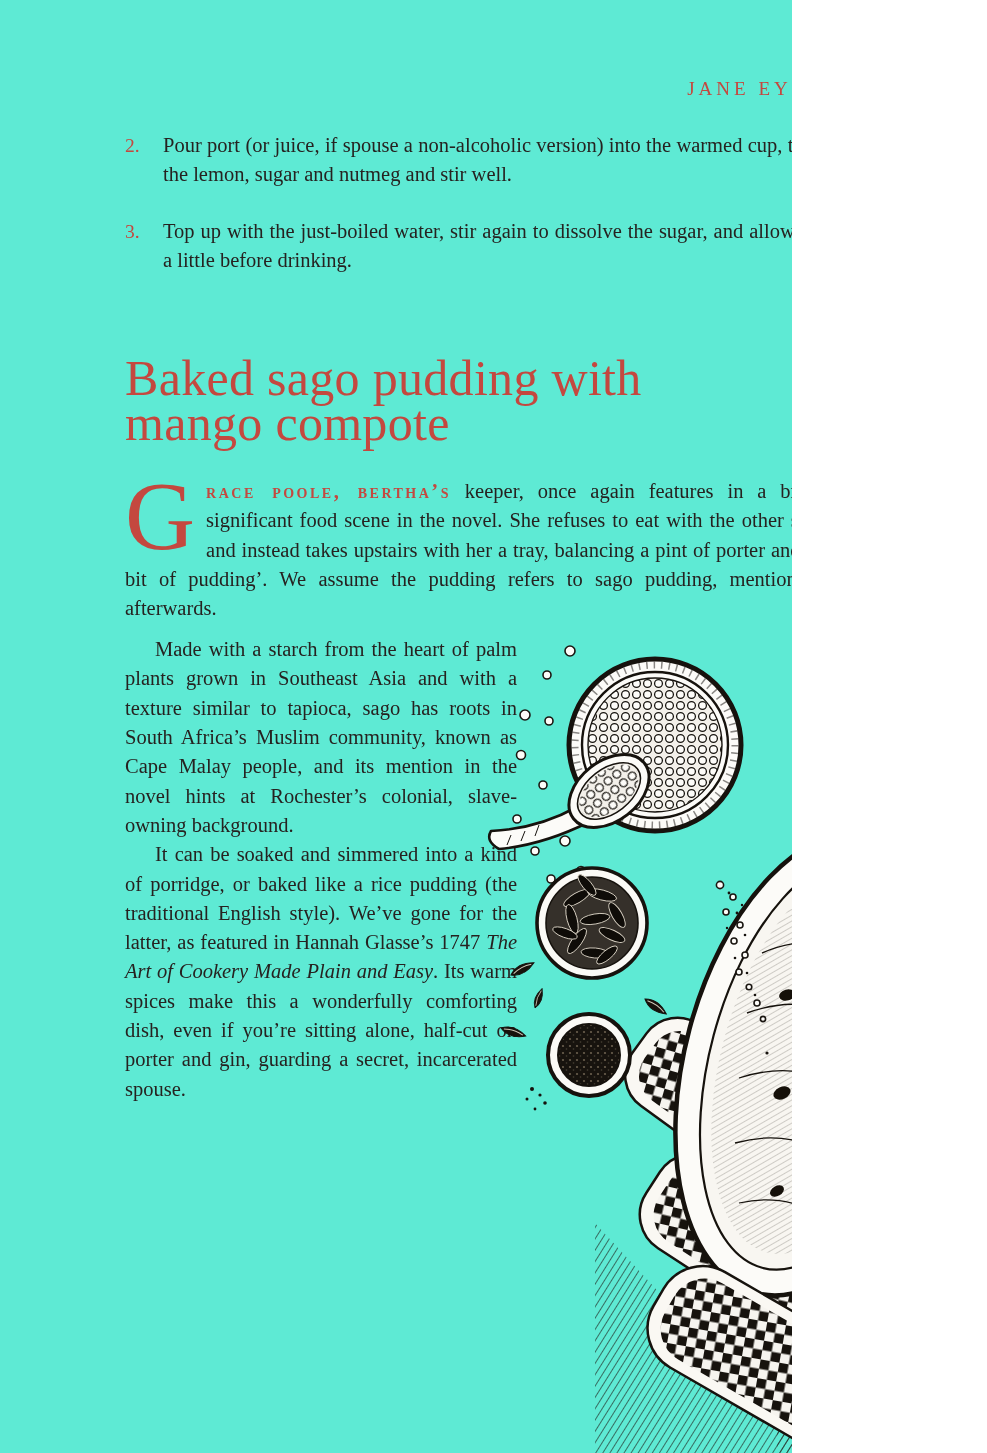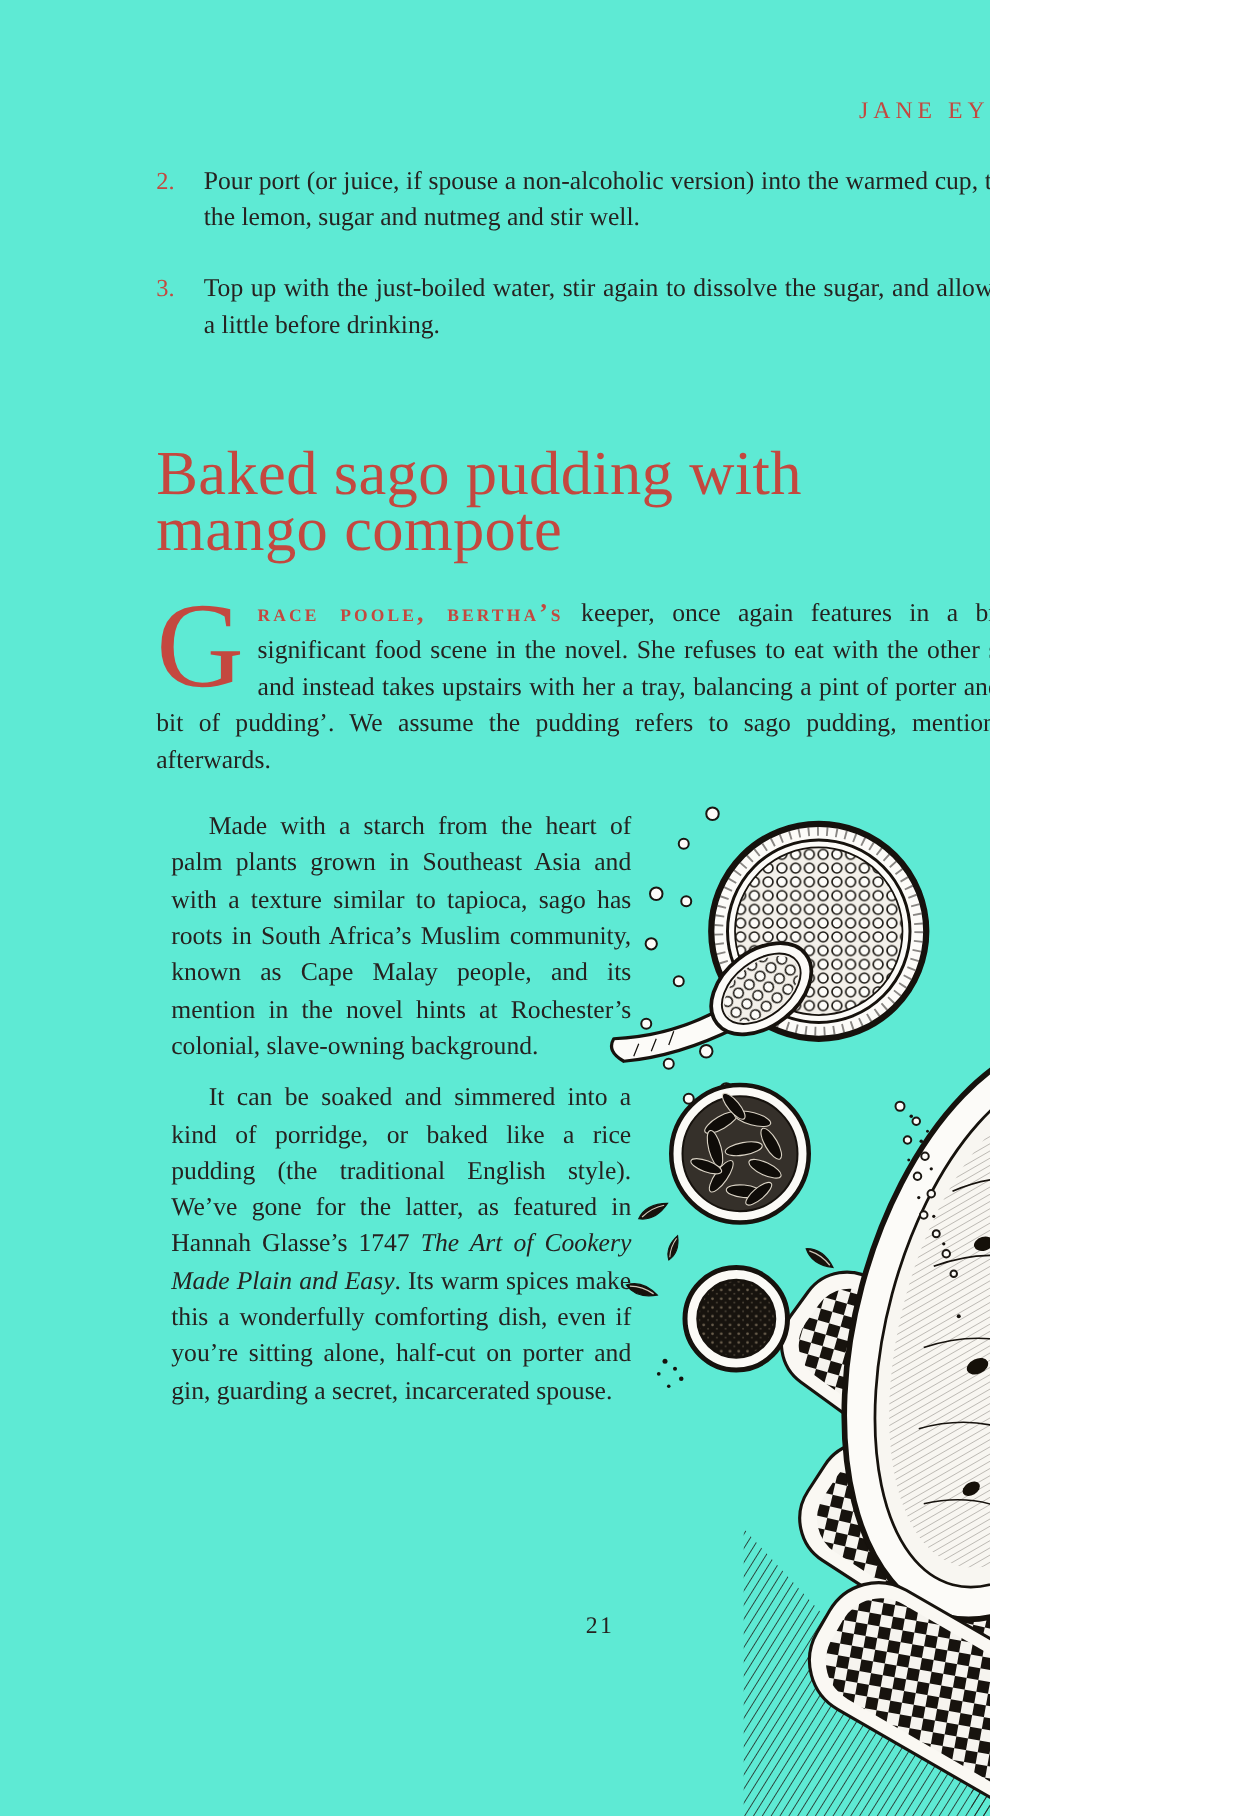--- a/index.html
+++ b/index.html
@@ -30,21 +30,21 @@
     float:left;color:#c4483f;font-size:97px;line-height:72px;
     margin:4px 11px 0 0;
   }
   .smallcaps{
     font-variant:small-caps;letter-spacing:2.5px;color:#c4483f;font-weight:bold;
   }
   .column{
     position:absolute;top:635px;left:125px;width:392px;
     font-size:20.5px;line-height:1.43;text-align:justify;
   }
-  .column p{margin:12px;text-indent:30px;}
+  .column p{margin:0;text-indent:30px;}
   .italic{font-style:italic;}
   .page-number{
     position:absolute;top:1290px;left:125px;width:710px;
     text-align:center;font-size:19px;letter-spacing:2px;
   }
   .illustration{
     position:absolute;left:477px;top:623px;width:510px;height:830px;
   }
 </style>
 </head>
@@ -70,21 +70,20 @@
     <div>mango compote</div>
   </div>
 
   <p class="intro"><span class="dropcap">G</span><span class="smallcaps">race poole, bertha’s</span><span> keeper, once again features in a brief yet significant food scene in the novel. She refuses to eat with the other servants and instead takes upstairs with her a tray, balancing a pint of porter and just ‘a bit of pudding’. We assume the pudding refers to sago pudding, mentioned just afterwards.</span></p>
 
   <div class="column">
     <p>Made with a starch from the heart of palm plants grown in Southeast Asia and with a texture similar to tapioca, sago has roots in South Africa’s Muslim community, known as Cape Malay people, and its mention in the novel hints at Rochester’s colonial, slave-owning background.</p>
     <p><span>It can be soaked and simmered into a kind of porridge, or baked like a rice pudding (the traditional English style). We’ve gone for the latter, as featured in Hannah Glasse’s 1747 </span><span class="italic">The Art of Cookery Made Plain and Easy</span><span>. Its warm spices make this a wonderfully comforting dish, even if you’re sitting alone, half-cut on porter and gin, guarding a secret, incarcerated spouse.</span></p>
   </div>
 
-  <div class="page-number">21</div>
 
   <div class="illustration">
     <svg width="510" height="830" viewBox="0 0 510 830">
       <defs>
         <pattern id="pearls" width="11" height="11" patternUnits="userSpaceOnUse">
           <circle cx="5.5" cy="5.5" r="3.9" fill="#fdfcf9" stroke="#17140f" stroke-width="1.3"></circle>
         </pattern>
         <pattern id="checker" width="19" height="19" patternUnits="userSpaceOnUse" patternTransform="rotate(-20)">
           <rect width="19" height="19" fill="#f6f4ef"></rect>
           <rect width="9.5" height="9.5" fill="#17130e"></rect>

